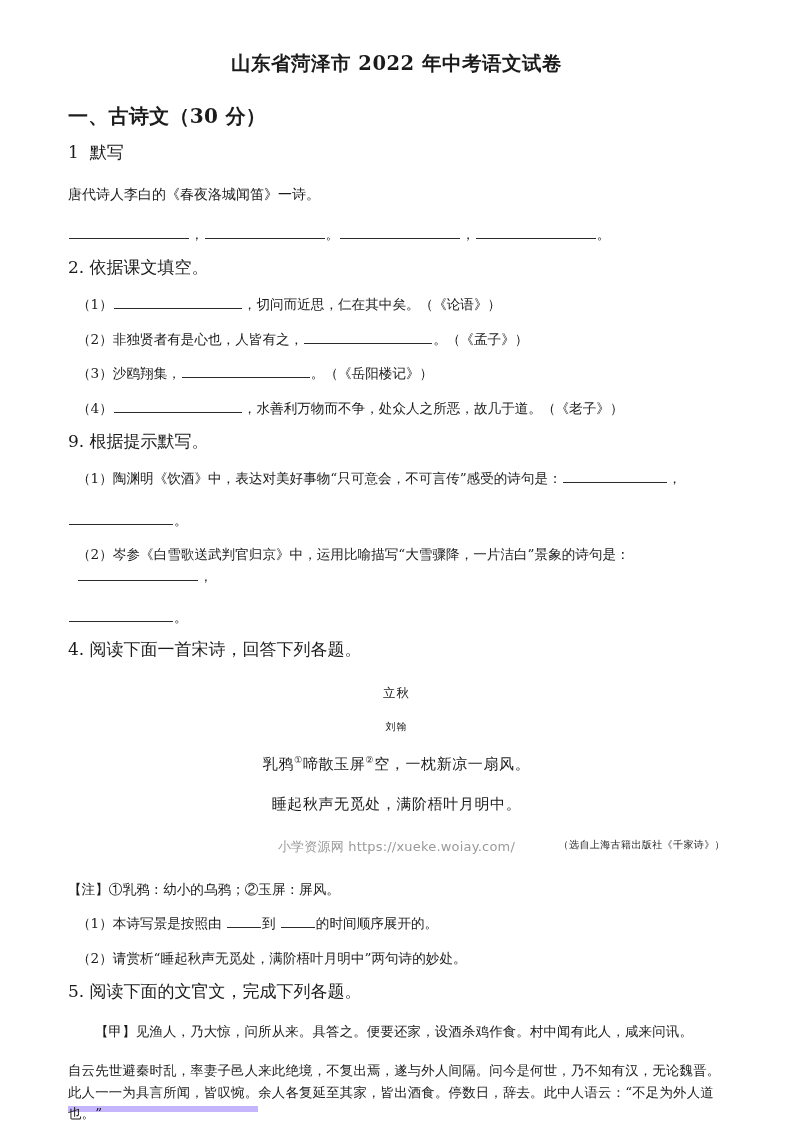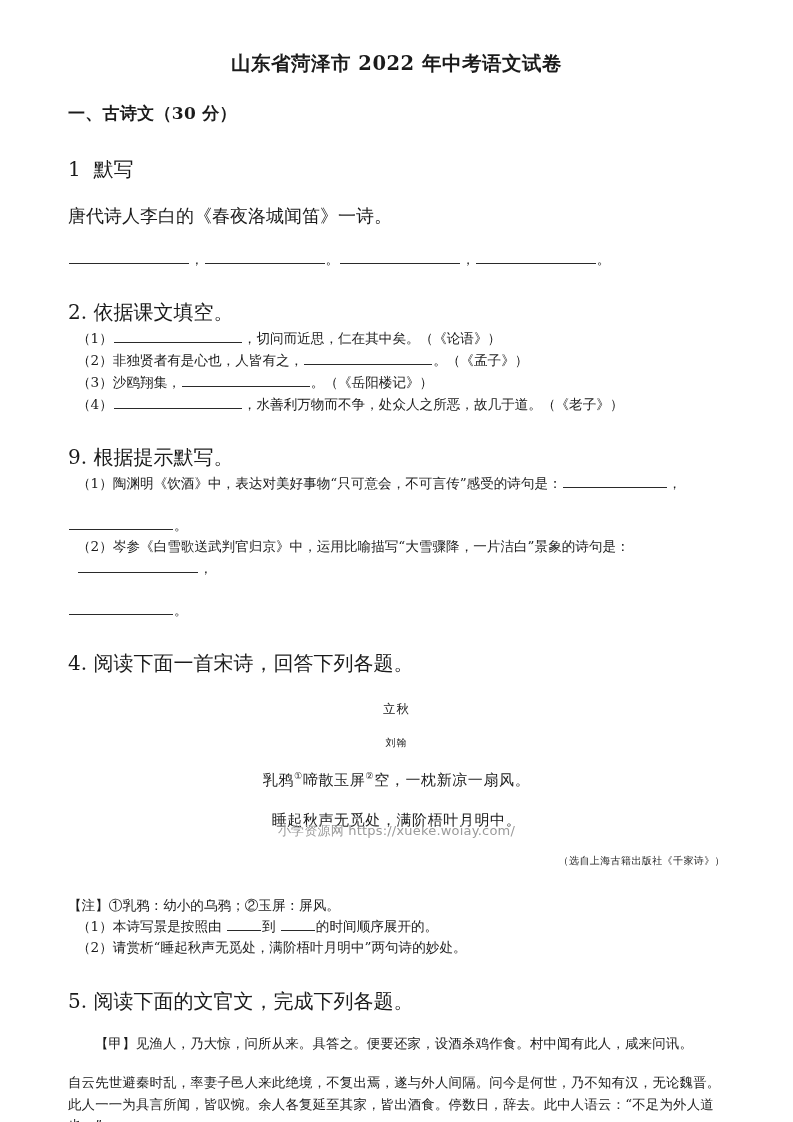--- a/index.html
+++ b/index.html
@@ -31,46 +31,47 @@
     font-size: 19.5px;
     font-weight: bold;
     letter-spacing: 0.5px;
     margin: 0;
     padding-top: 50px;
     line-height: 1.4;
   }
 
   
   .section-heading {
-    font-size: 17px;
+    font-size: 20px;
     font-weight: bold;
     margin: 24px 0 0 0;
     line-height: 1.5;
     letter-spacing: 0.3px;
   }
 
   
   .line {
     font-size: 13.6px;
     line-height: 1.62;
     margin: 0;
     padding: 0;
   }
   .q-line {           
-    font-size: 20px;
-    line-height: 1.6;
-    margin-top: 26px;
+    font-size: 17px;
+    line-height: 1.6;
+    margin-top: 8px;
   }
   .sub-line {         
     font-size: 13.6px;
     line-height: 1.6;
+    margin-top: 13px;
     padding-left: 9px;
   }
   .body-line {
-    font-size: 18px;
+    font-size: 14px;
     line-height: 1.6;
     margin-top: 17px;
   }
   .gap-md { margin-top: 19px; }
   .gap-lg { margin-top: 26px; }
 
   
   .blank {
     display: inline-block;
     border-bottom: 1px solid #2a2a2a;
@@ -132,30 +133,30 @@
   }
   .passage-first {
     margin-top: 16px;
     text-indent: 27px;
   }
   .passage-cont {
     margin-top: 17px;
     text-indent: 0;
   }
   .underlined {
-    border-bottom: 3px solid #c4b5fd;
-    padding-bottom: 18px;
+    border-bottom: 6px solid #c4b5fd;
+    padding-bottom: 6px;
   }
 
   
   .watermark {
     position: absolute;
     left: 0;
     right: 0;
-    bottom: 24px;
+    bottom: 8px;
     text-align: center;
     font-family: "DejaVu Sans", "Liberation Sans", sans-serif;
     font-size: 13px;
     color: #9a9a9a;
     letter-spacing: 0.2px;
     margin-top: 39px;
   }
 </style>
 </head>
 <body>

